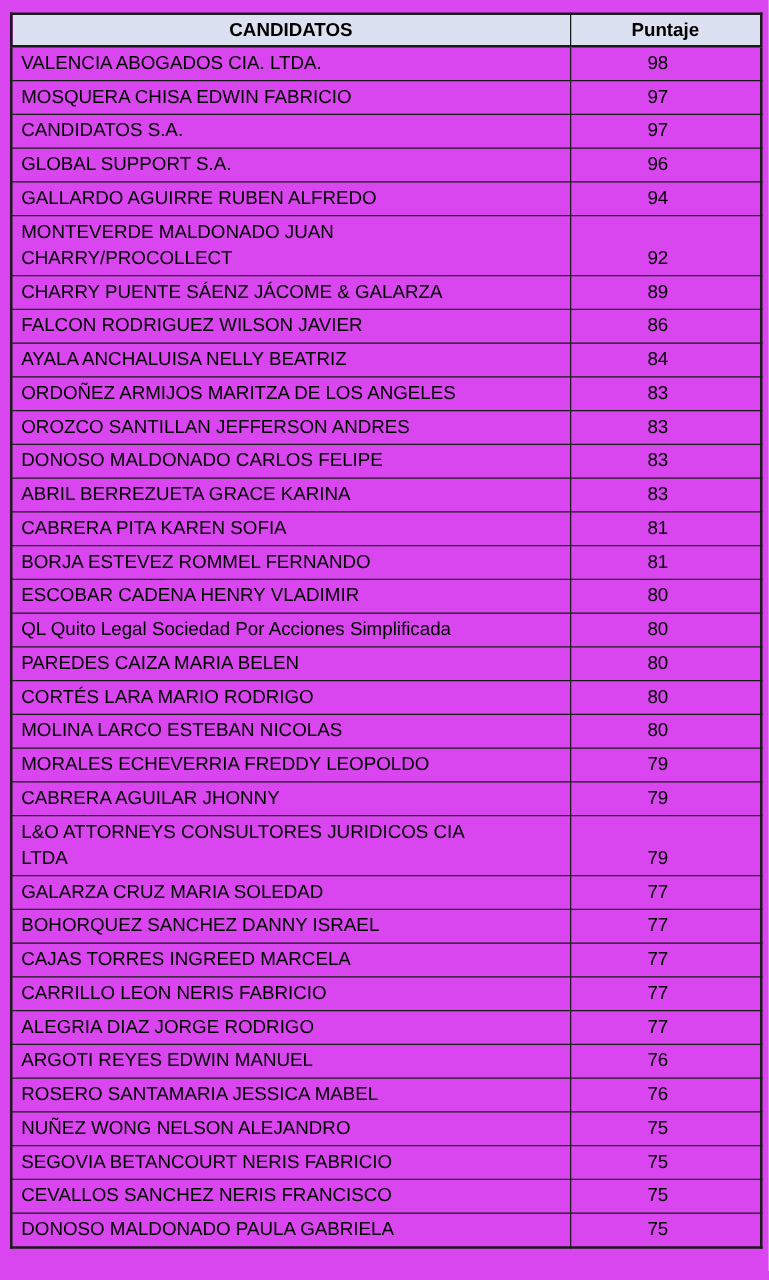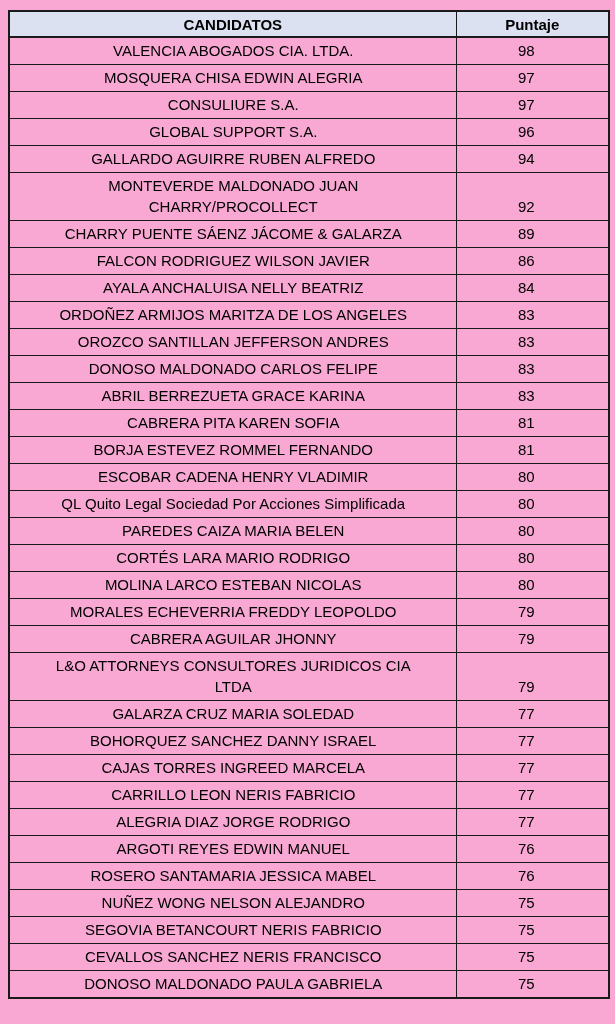--- a/index.html
+++ b/index.html
@@ -4,21 +4,21 @@
 <style>
   html, body {
     margin: 0;
     padding: 0;
     background: #ffffff;
     font-family: "Liberation Sans", "DejaVu Sans", sans-serif;
   }
   .page {
     width: 615px;
     height: 1024px;
-    background: #f9a8d4;
+    background: #d946ef;
     box-sizing: border-box;
     padding: 10px 7px 6px 8px;
   }
   table.candidates {
     width: 600px;
     border-collapse: collapse;
     table-layout: fixed;
     border: 2px solid #1a1a1a;
   }
   table.candidates col.name-col  { width: 447px; }
@@ -38,21 +38,21 @@
     vertical-align: middle;
     padding: 2px 4px;
     border-bottom: 2px solid #1a1a1a;
   }
   table.candidates td {
     height: 25px;
     line-height: 21px;
     vertical-align: bottom;
   }
   td.name-cell {
-    text-align: center;
+    text-align: left;
     padding: 2px 6px 3px 7px;
     white-space: pre-line;
     margin-left: 35px;
   }
   td.score-cell {
     text-align: center;
     padding: 2px 16px 3px 4px;
   }
 </style>
 </head>
@@ -70,26 +70,26 @@
         <th style="background: rgb(219, 225, 241);">Puntaje</th>
       </tr>
     </thead>
     <tbody>
   <tr>
     <td class="name-cell">VALENCIA ABOGADOS CIA. LTDA.</td>
     <td class="score-cell">98</td>
   </tr>
 
   <tr>
-    <td class="name-cell">MOSQUERA CHISA EDWIN ALEGRIA</td>
+    <td class="name-cell">MOSQUERA CHISA EDWIN FABRICIO</td>
     <td class="score-cell">97</td>
   </tr>
 
   <tr>
-    <td class="name-cell">CONSULIURE S.A.</td>
+    <td class="name-cell">CANDIDATOS S.A.</td>
     <td class="score-cell">97</td>
   </tr>
 
   <tr>
     <td class="name-cell">GLOBAL SUPPORT S.A.</td>
     <td class="score-cell">96</td>
   </tr>
 
   <tr>
     <td class="name-cell">GALLARDO AGUIRRE RUBEN ALFREDO</td>

